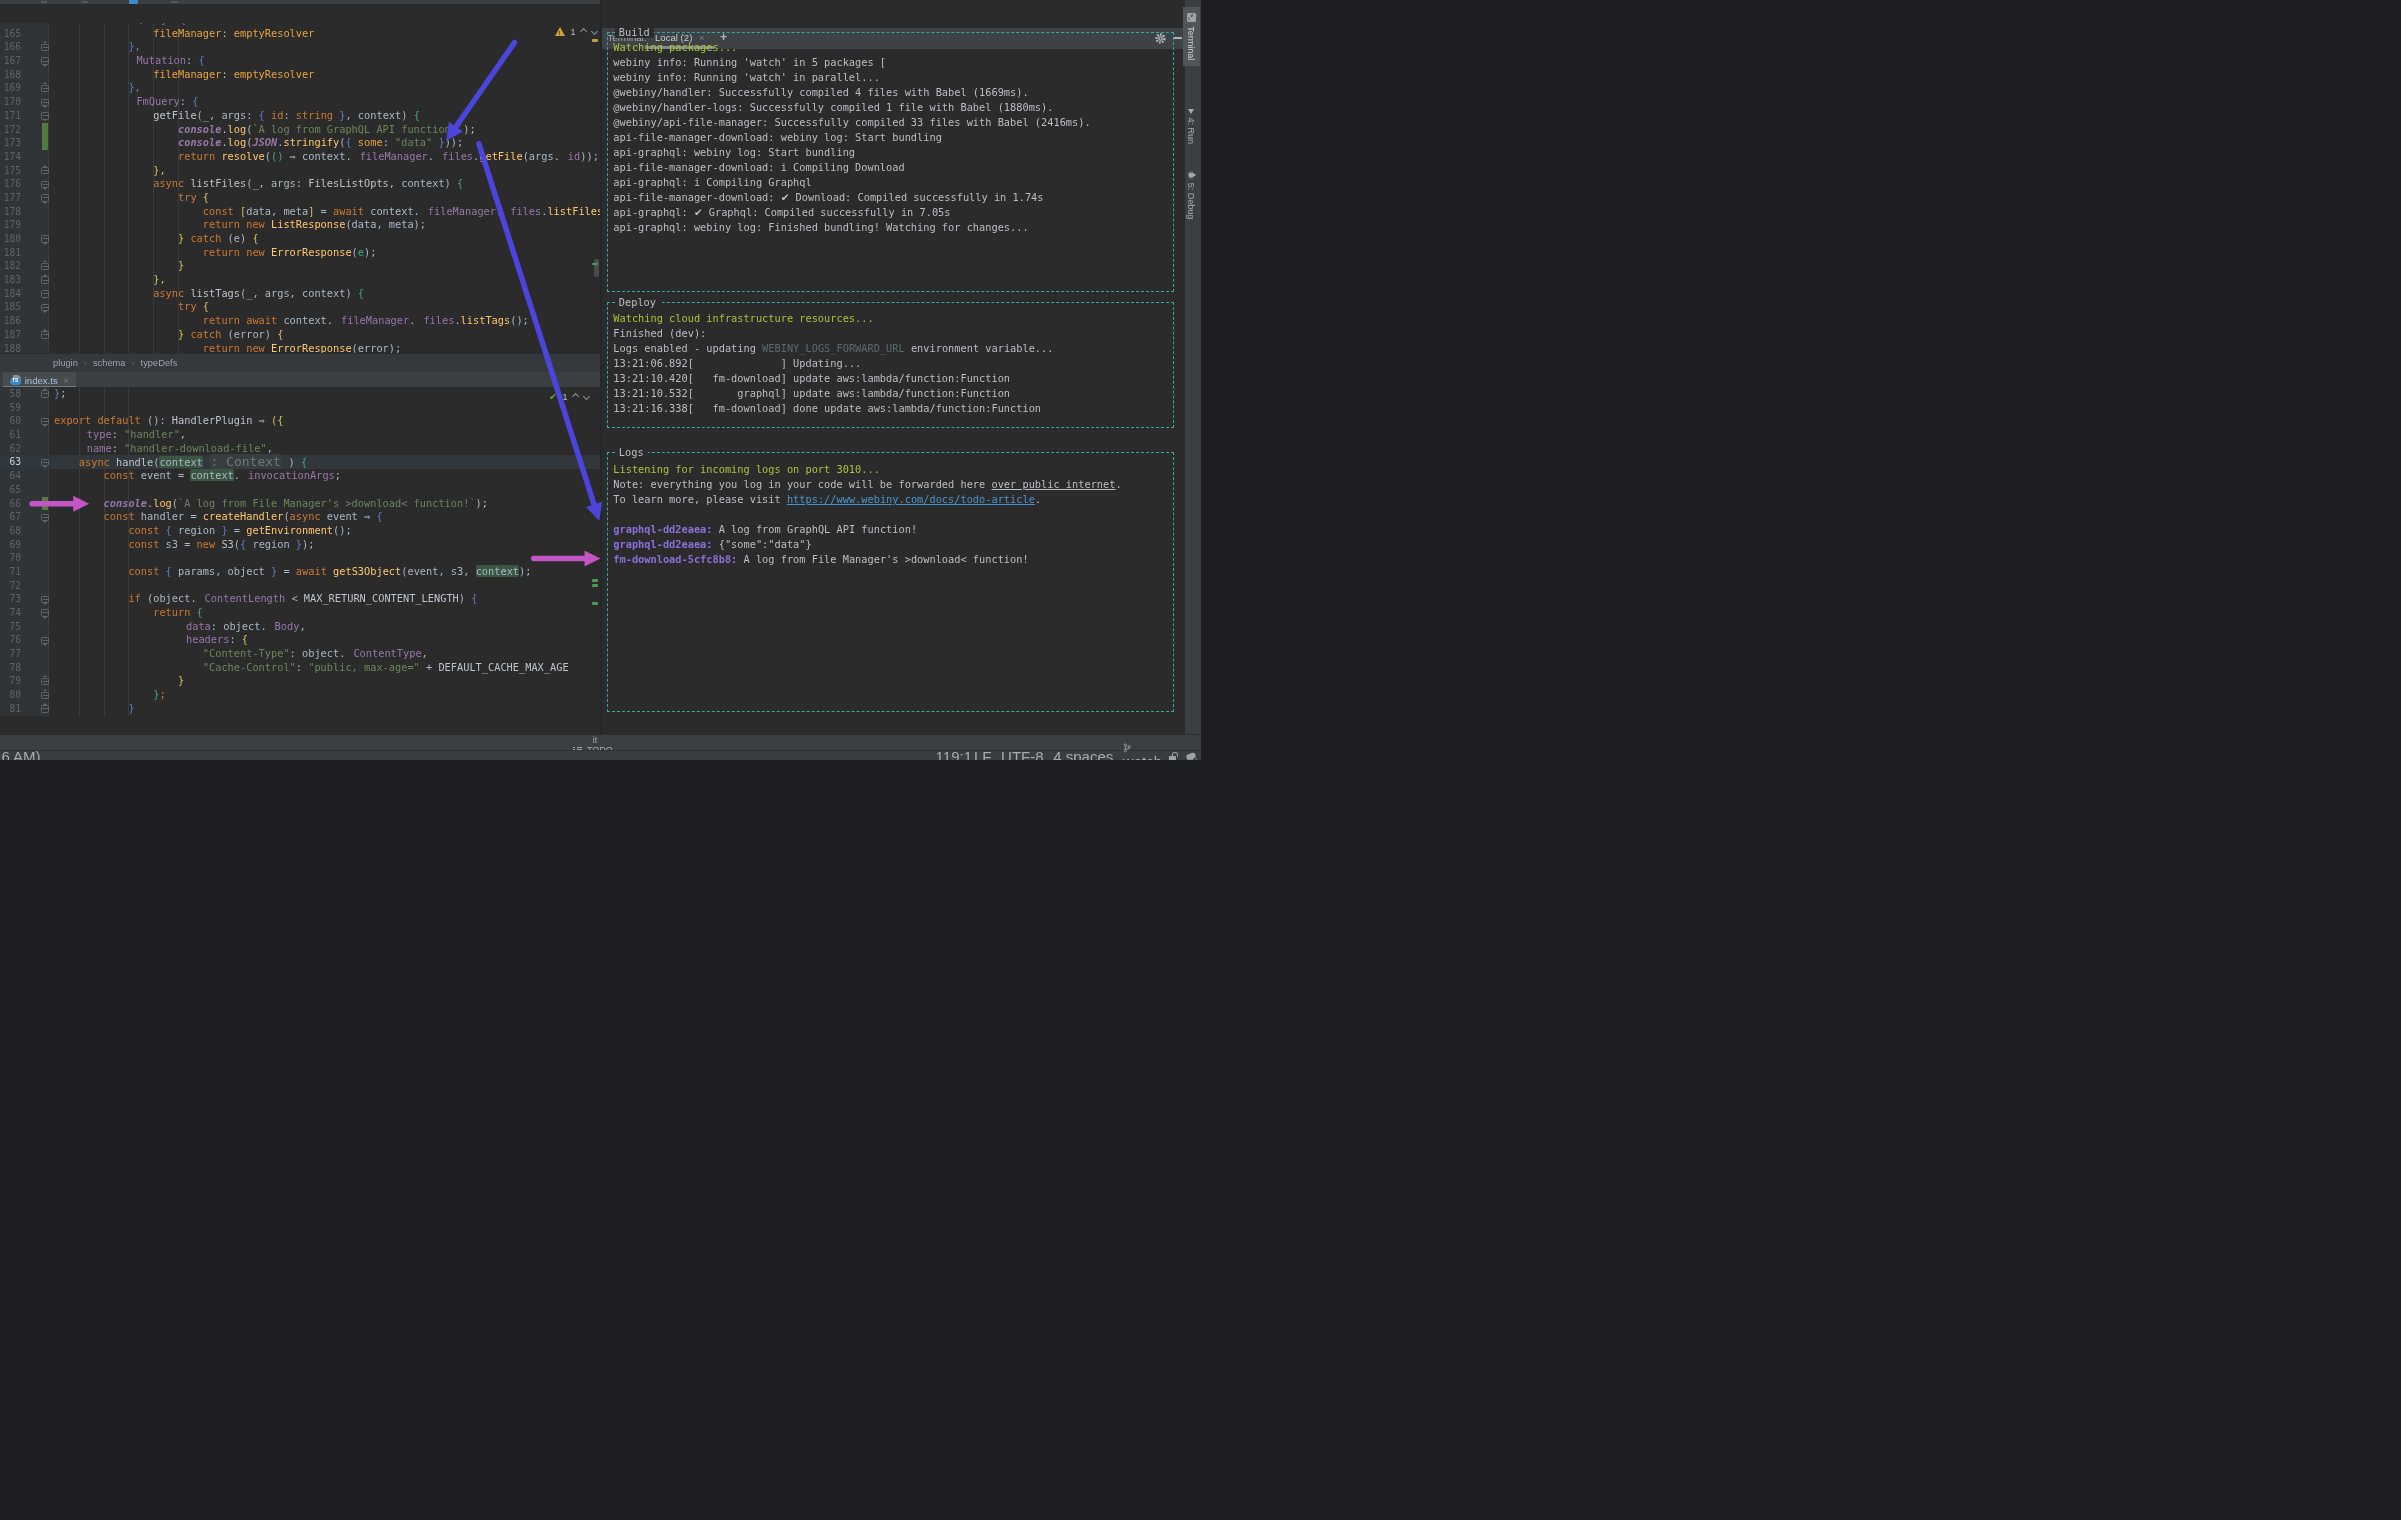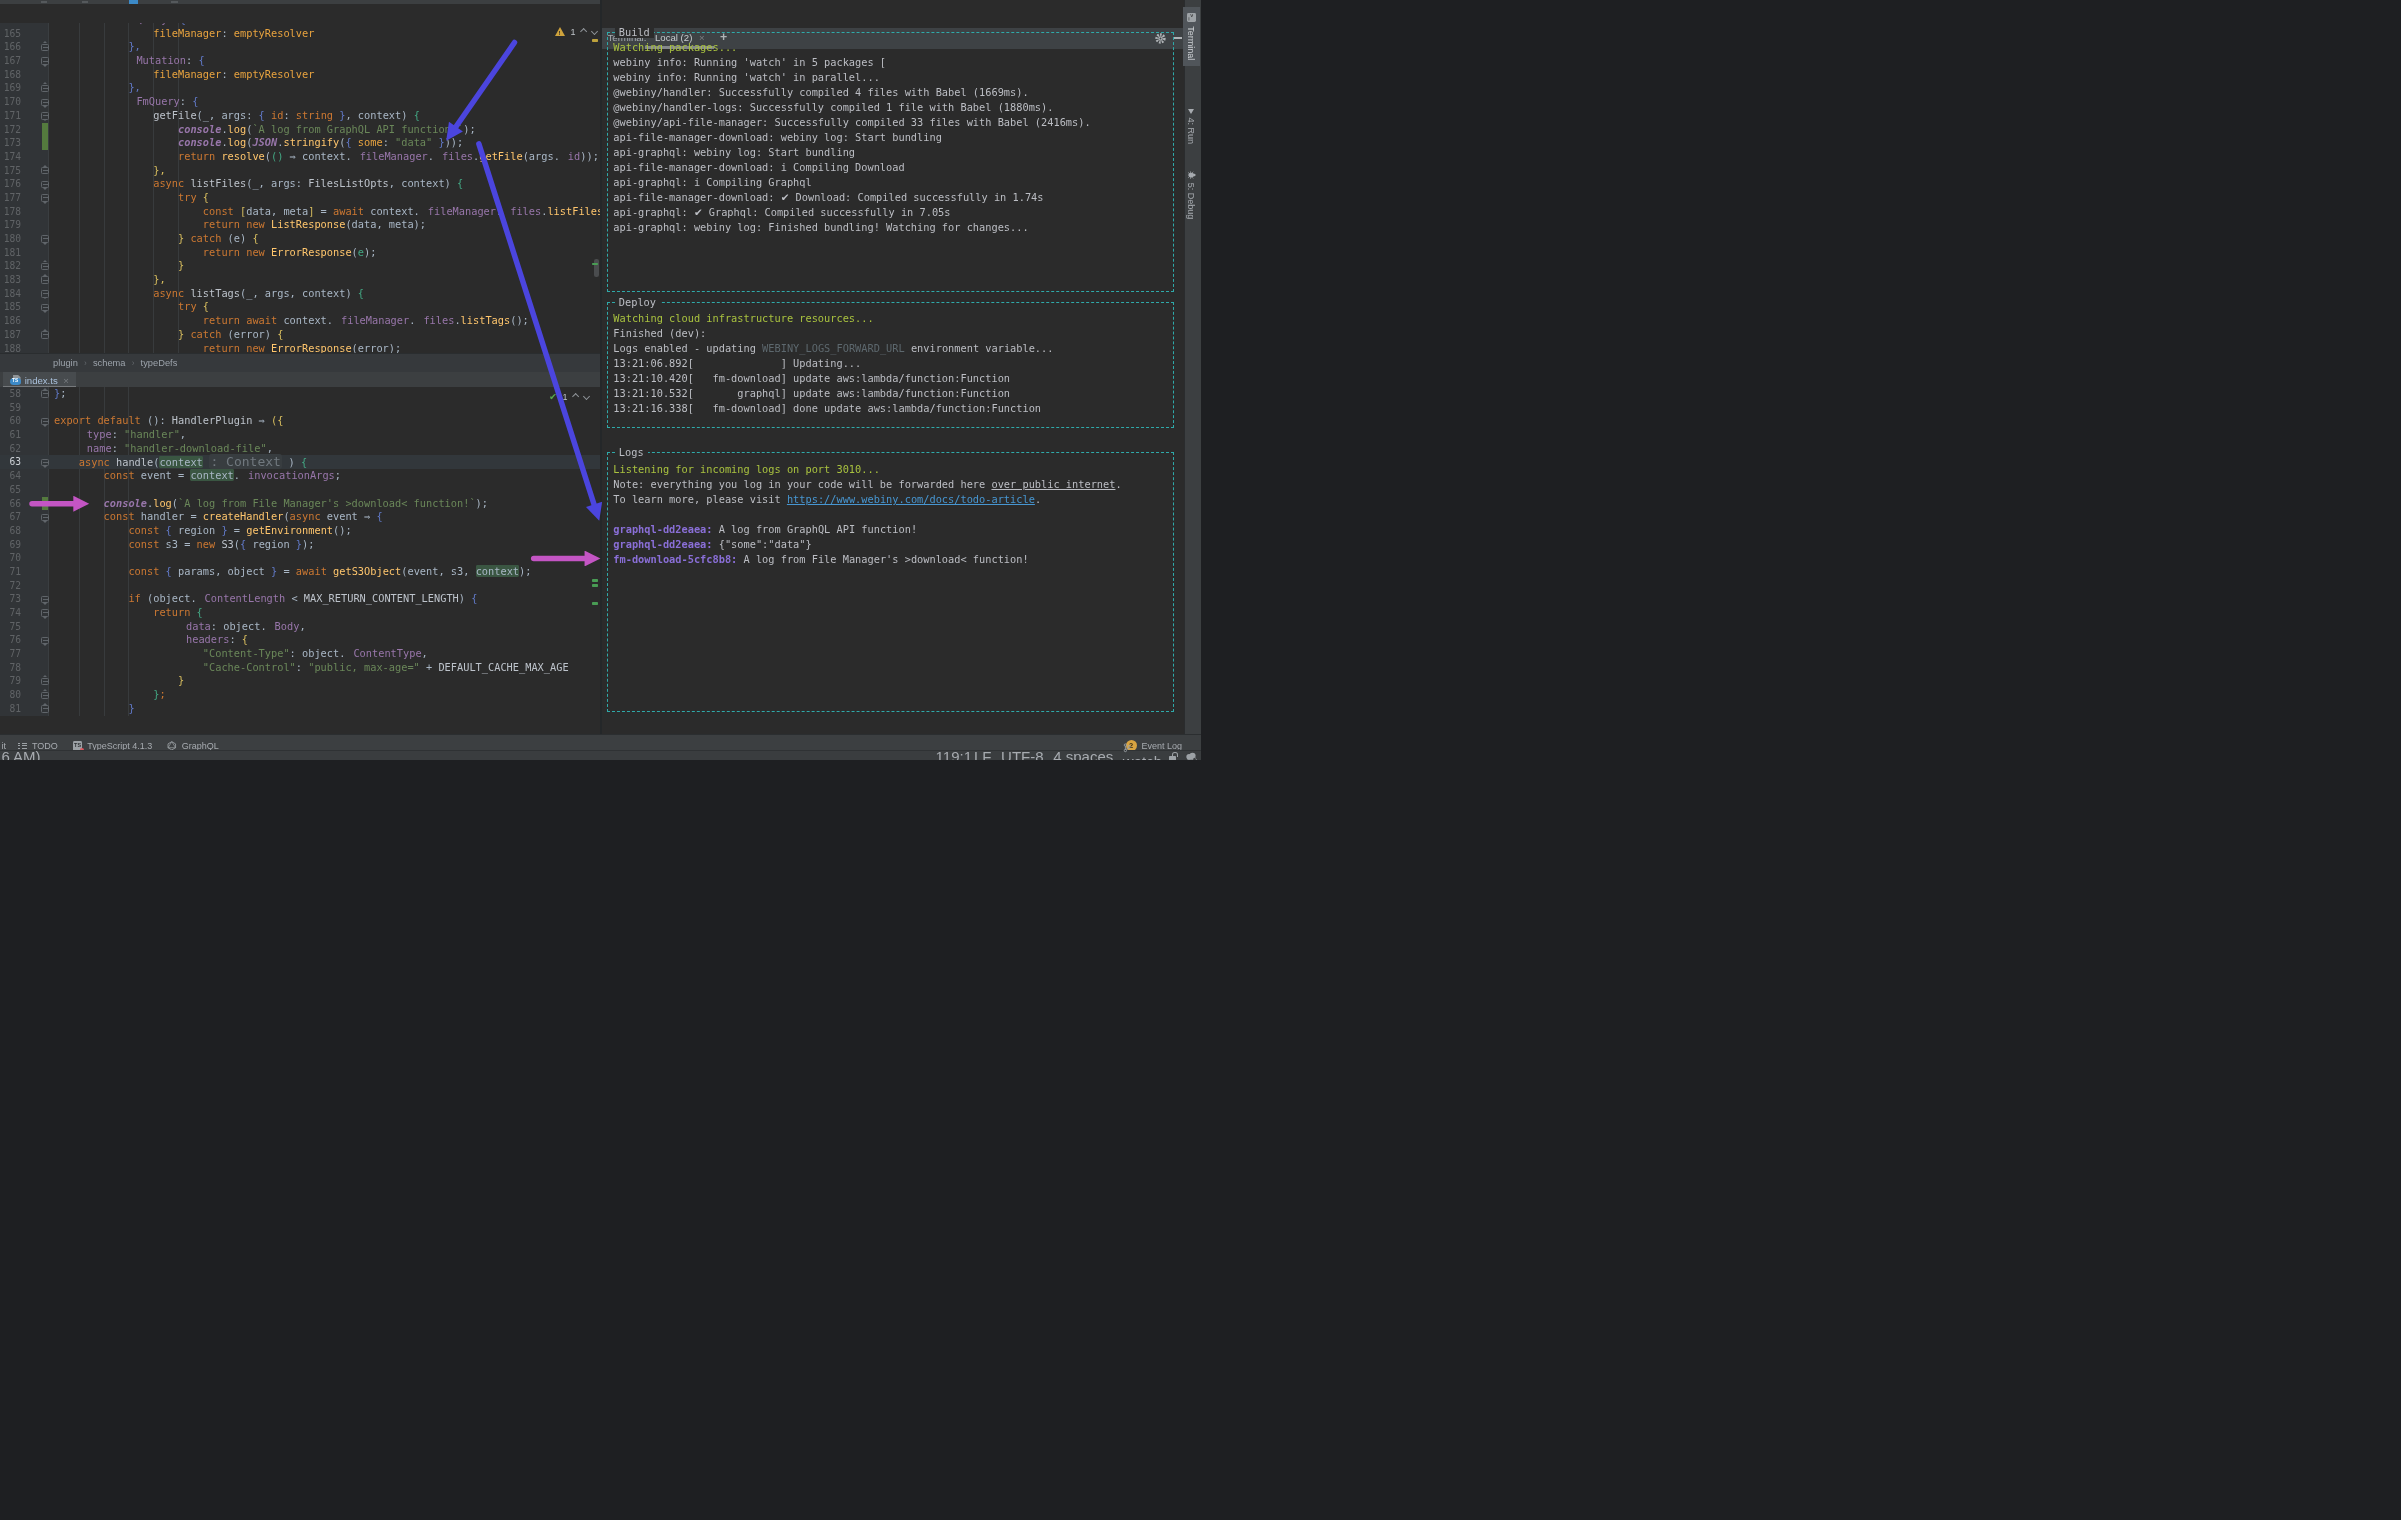--- a/index.html
+++ b/index.html
@@ -79,21 +79,21 @@
   #strip{position:absolute;left:1184px;top:0;width:16.5px;height:734px;background:#3C3F41;border-left:0.7px solid #2A2C2E;}
   .vbtn{position:absolute;left:1200px;transform-origin:top left;transform:rotate(90deg);
         display:flex;align-items:center;gap:4.1px;height:17px;padding:0 5.5px;font-size:9px;color:#A7ABB0;white-space:nowrap;}
   .vbtn.active{background:#50555A;color:#CFD3D7;}
   .term-mini{width:9.6px;height:9.6px;background:#9EA3A7;border-radius:1.4px;color:#2B2B2B;
         font-family:"DejaVu Sans Mono",monospace;font-size:5.5px;font-weight:bold;line-height:9.6px;text-align:center;}
   .run-tri{width:0;height:0;border-top:3.4px solid transparent;border-bottom:3.4px solid transparent;border-left:5.5px solid #A7ABB0;}
 
   
   #status1{position:absolute;left:0;top:734px;width:1201px;height:16px;background:#3C3F41;
-      border-top:0.7px solid #2B2E30;font-size:9px;display:flex;align-items:flex-end;}
+      border-top:0.7px solid #2B2E30;font-size:9px;display:flex;align-items:center;flex-direction:column;}
   #status1 .grp{display:flex;align-items:center;gap:4.8px;margin-right:15px;}
   #status2{position:absolute;left:0;top:750px;width:1201px;height:11px;background:#3A3D3F;
       border-top:0.7px solid #2F3234;font-size:15px;display:flex;align-items:center;}
   .todoicon{display:inline-block;width:9px;height:6.9px;
       background:linear-gradient(#9DA2A6,#9DA2A6) 0 0/2.1px 1.4px no-repeat,
                  linear-gradient(#9DA2A6,#9DA2A6) 3.4px 0/5.5px 1.4px no-repeat,
                  linear-gradient(#9DA2A6,#9DA2A6) 0 2.7px/2.1px 1.4px no-repeat,
                  linear-gradient(#9DA2A6,#9DA2A6) 3.4px 2.7px/5.5px 1.4px no-repeat,
                  linear-gradient(#9DA2A6,#9DA2A6) 0 5.5px/2.1px 1.4px no-repeat,
                  linear-gradient(#9DA2A6,#9DA2A6) 3.4px 5.5px/5.5px 1.4px no-repeat;}

